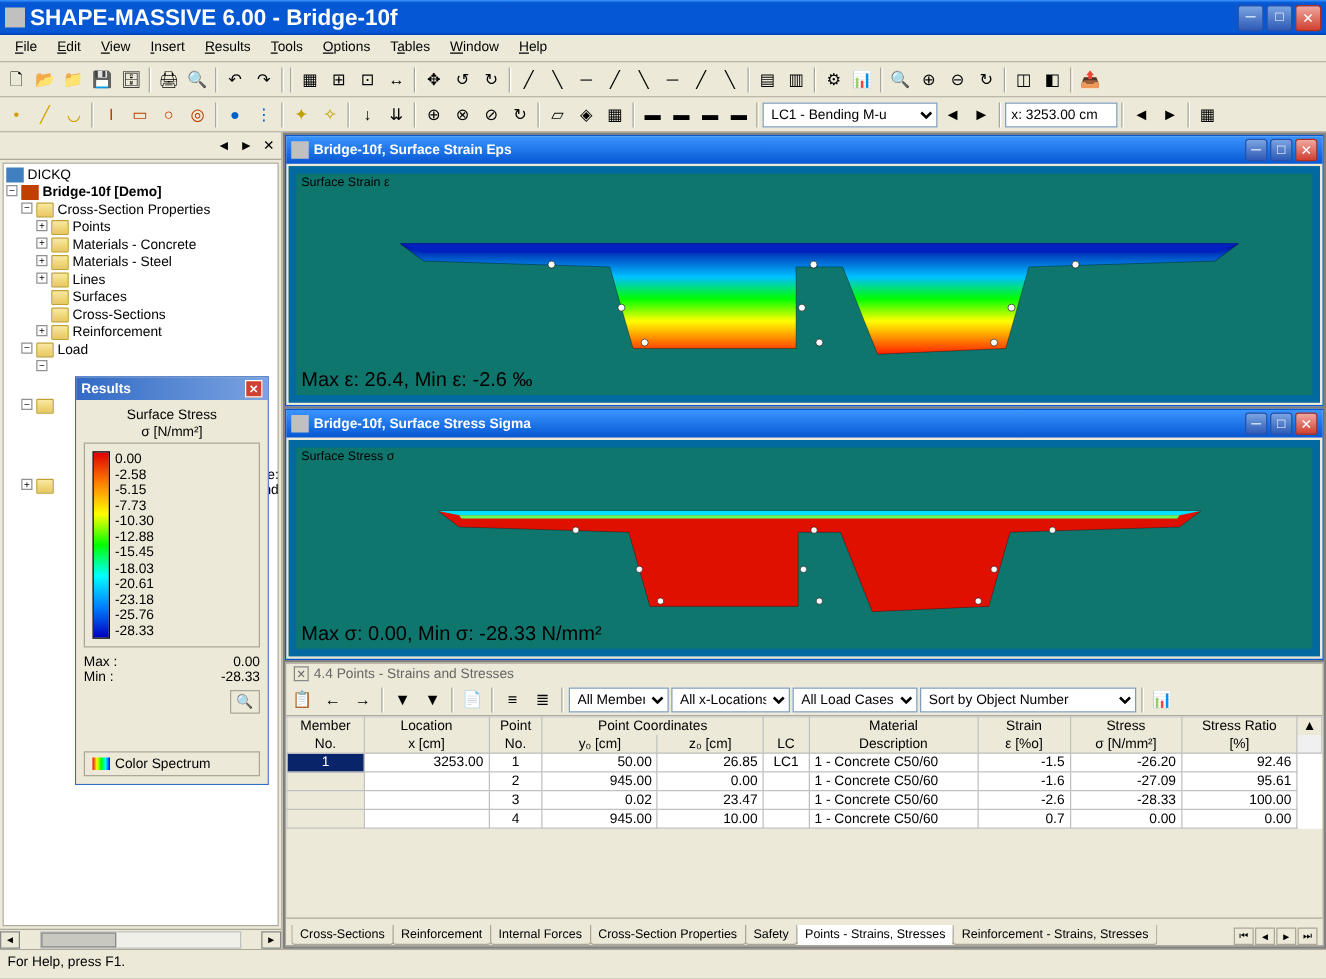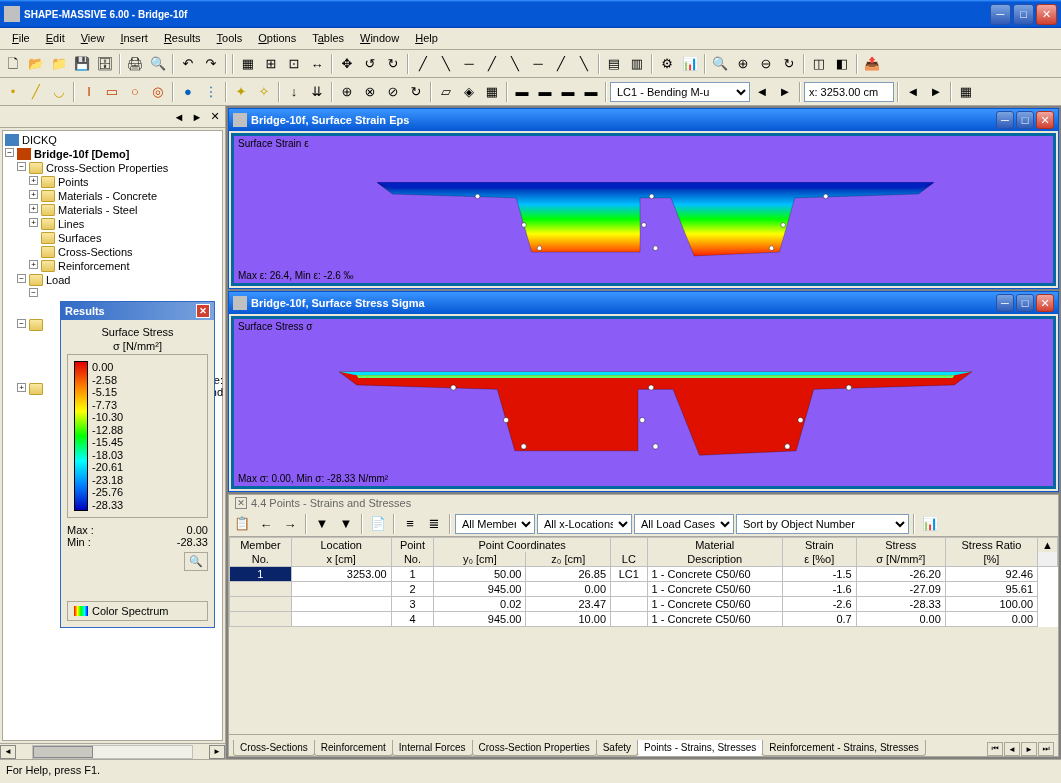--- a/index.html
+++ b/index.html
@@ -1,19 +1,19 @@
 <!DOCTYPE html>
 <html><head>
 <meta charset="utf-8">
 <style>
 * { box-sizing: border-box; margin: 0; padding: 0; font-family: Tahoma, Arial, sans-serif; font-size: 11px; }
 body { background: #ece9d8; overflow: hidden; }
 .titlebar { background: linear-gradient(to bottom, #3a95ff 0%, #0657d3 8%, #0657d3 92%, #003db5 100%); height: 28px; display: flex; align-items: center; padding: 0 4px; color: white; }
 .titlebar-icon { width: 16px; height: 16px; background: #c0c0c0; margin-right: 4px; }
-.titlebar-text { flex: 1; font-weight: bold; font-size: 10px; }
+.titlebar-text { flex: 1; font-weight: bold; font-size: 18px; }
 .titlebar-btns { display: flex; gap: 2px; }
 .titlebar-btn { width: 21px; height: 21px; background: linear-gradient(to bottom, #7ba4e0, #2f5bb7); border: 1px solid #2750a8; border-radius: 3px; color: white; display: flex; align-items: center; justify-content: center; font-family: Marlett, Arial; font-size: 11px; cursor: pointer; }
 .titlebar-btn.close { background: linear-gradient(to bottom, #f0a8a0, #d04030); border-color: #b03020; }
 .menubar { background: #ece9d8; border-bottom: 1px solid #aca899; display: flex; padding: 2px 4px; height: 22px; }
 .menu-item { padding: 2px 8px; cursor: pointer; }
 .menu-item .u { text-decoration: underline; }
 .toolbar { background: #ece9d8; border-bottom: 1px solid #aca899; display: flex; align-items: center; padding: 2px; height: 28px; gap: 1px; }
 .tb-btn { width: 22px; height: 22px; border: 1px solid transparent; display: flex; align-items: center; justify-content: center; cursor: pointer; }
 .tb-sep { width: 2px; height: 20px; border-left: 1px solid #aca899; border-right: 1px solid #fff; margin: 0 2px; }
 .tb-combo { height: 20px; font-size: 11px; border: 1px solid #7f9db9; background: white; padding: 0 2px; }
@@ -40,23 +40,23 @@
 .legend-minmax { margin-top: 6px; font-size: 10px; }
 .legend-minmax div { display: flex; justify-content: space-between; }
 .zoom-btn { text-align: right; margin: 4px 0; }
 .zoom-btn-inner { border: 1px solid #aca899; padding: 2px 4px; display: inline-block; cursor: pointer; background: #ece9d8; }
 .spectrum-btn { border: 1px solid #aca899; padding: 3px 6px; display: flex; align-items: center; gap: 4px; cursor: pointer; background: #ece9d8; margin-top: 30px; }
 .spectrum-icon { width: 14px; height: 10px; background: linear-gradient(to right, #ff0000, #ffff00, #00ff00, #00ffff, #0000ff); }
 .content-area { flex: 1; background: #808080; display: flex; flex-direction: column; padding: 2px; gap: 2px; overflow: hidden; }
 .mdi-window { background: #ece9d8; border: 1px solid #0657d3; display: flex; flex-direction: column; }
 .mdi-titlebar { background: linear-gradient(to bottom, #3a95ff 0%, #0657d3 100%); height: 22px; display: flex; align-items: center; padding: 0 4px; color: white; }
 .mdi-titlebar-text { flex: 1; font-weight: bold; font-size: 11px; }
-.mdi-body { flex: 1; background: #8b5cf6; border: 3px solid #0369a1; margin: 2px; position: relative; overflow: hidden; padding-left: 24px; }
+.mdi-body { flex: 1; background: #0f766e; border: 6px solid #0369a1; margin: 2px; position: relative; overflow: hidden; padding-left: 24px; }
 .canvas-label { position: absolute; top: 2px; left: 4px; font-size: 10px; }
-.canvas-footer { position: absolute; bottom: 2px; left: 4px; font-size: 10px; }
+.canvas-footer { position: absolute; bottom: 2px; left: 4px; font-size: 16px; }
 .bridge-svg { width: 100%; height: 100%; }
 .table-panel { background: #ece9d8; border: 1px solid #aca899; display: flex; flex-direction: column; }
 .table-title { padding: 2px 6px; color: #666; display: flex; align-items: center; gap: 4px; }
 .table-close { width: 12px; height: 12px; border: 1px solid #888; display: flex; align-items: center; justify-content: center; font-size: 9px; cursor: pointer; }
 .table-toolbar { display: flex; align-items: center; padding: 2px; gap: 2px; border-bottom: 1px solid #aca899; height: 26px; }
 .data-table { border-collapse: collapse; width: 100%; background: white; font-size: 10px; }
 .data-table th, .data-table td { border: 1px solid #c0c0c0; padding: 1px 4px; text-align: center; }
 .data-table th { background: #ece9d8; font-weight: normal; }
 .data-table .th-top { border-bottom: none; }
 .data-table .th-bot { border-top: none; }
@@ -474,21 +474,21 @@
         <div class="spectrum-btn">
           <span class="spectrum-icon"></span>
           <span>Color Spectrum</span>
         </div>
       </div>
     </div>
   </div>
 
   <div class="content-area">
 
-    <div class="mdi-window" style="height:181px">
+    <div class="mdi-window" style="height:217px">
       <div class="mdi-titlebar">
         <span style="width:14px;height:14px;background:#c0c0c0;margin-right:4px"></span>
         <span class="mdi-titlebar-text">Bridge-10f, Surface Strain Eps</span>
         <div class="titlebar-btns">
           <div class="titlebar-btn" style="width:18px;height:18px">─</div>
           <div class="titlebar-btn" style="width:18px;height:18px">□</div>
           <div class="titlebar-btn close" style="width:18px;height:18px">✕</div>
         </div>
       </div>
       <div class="mdi-body">

